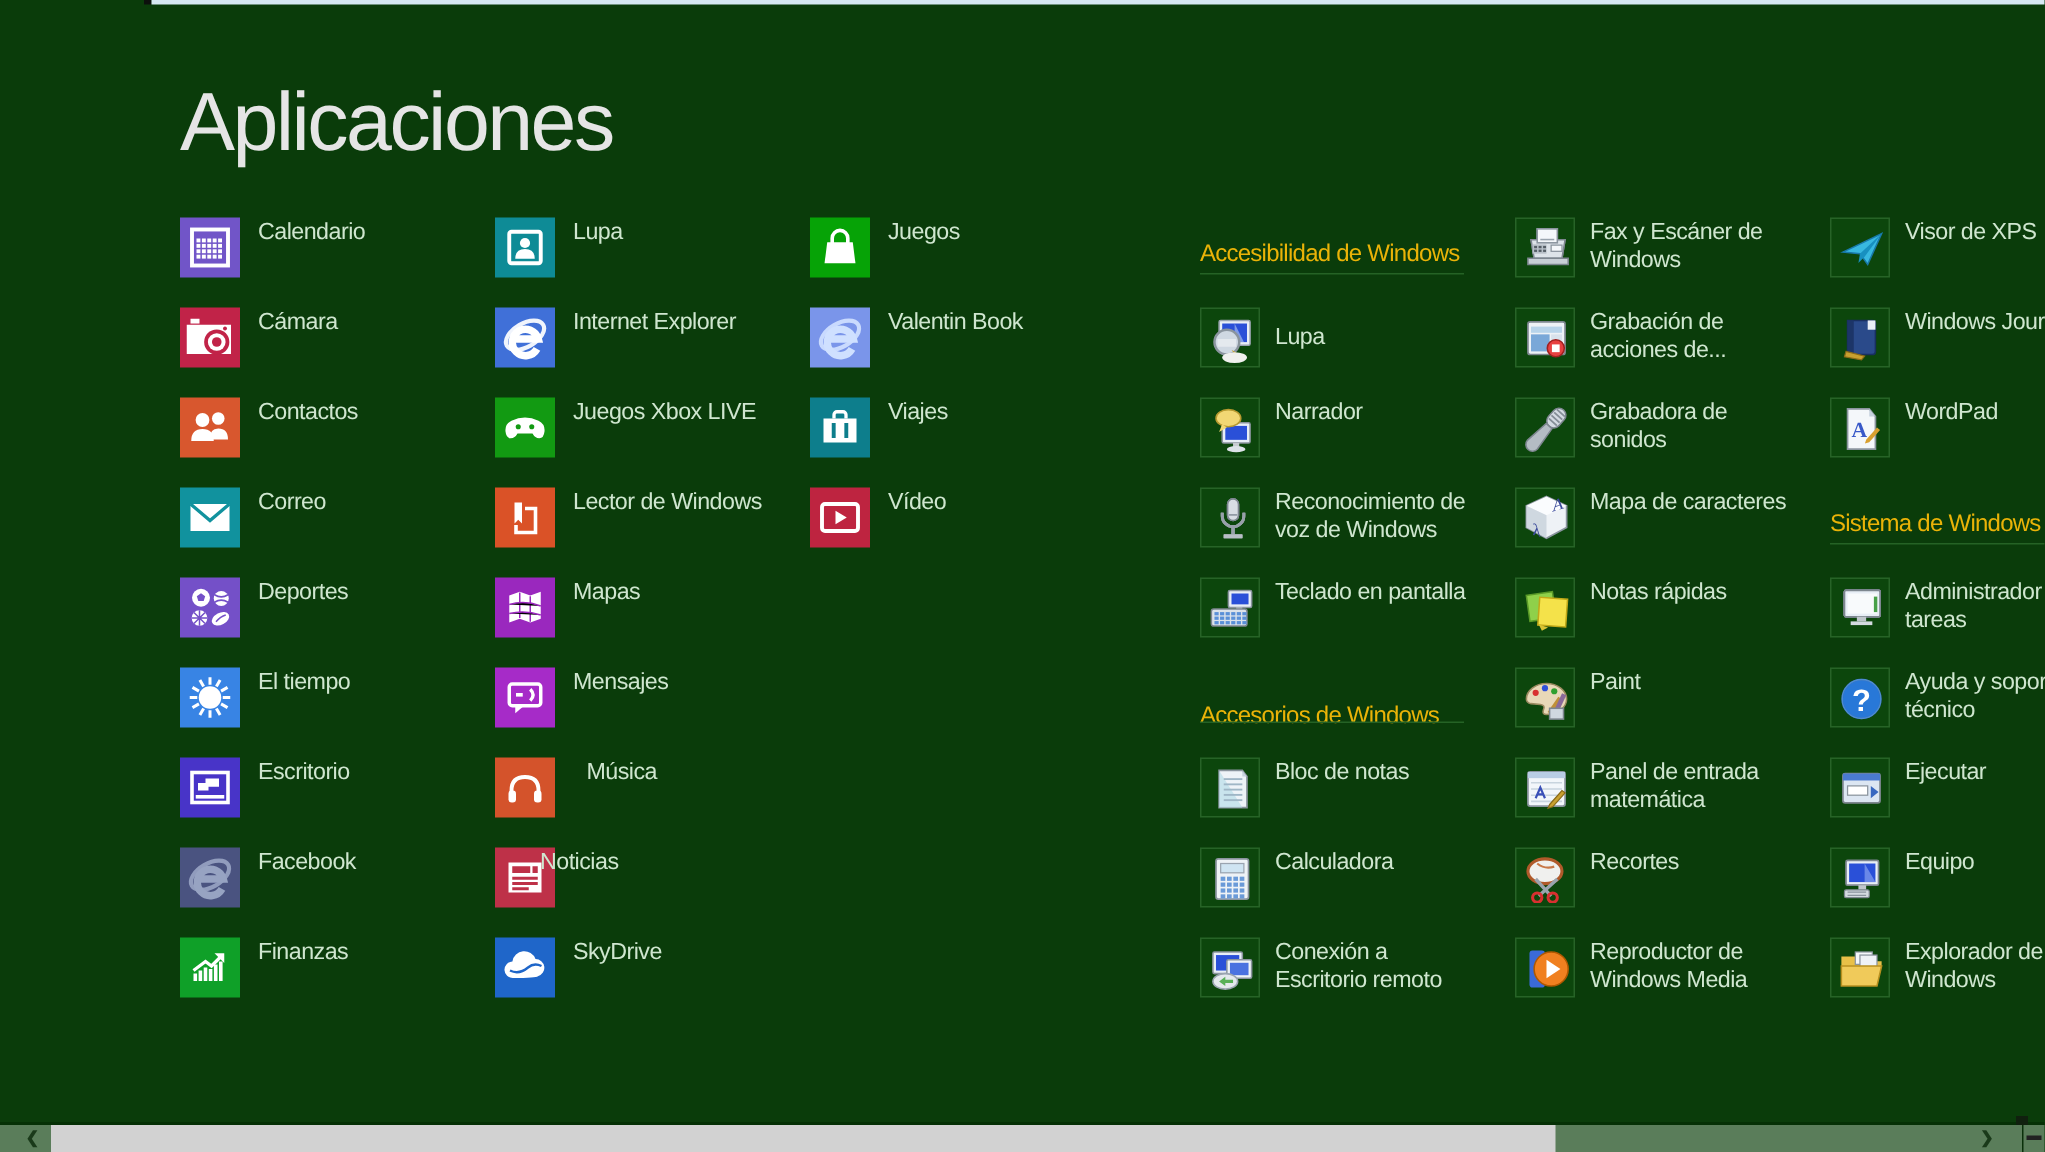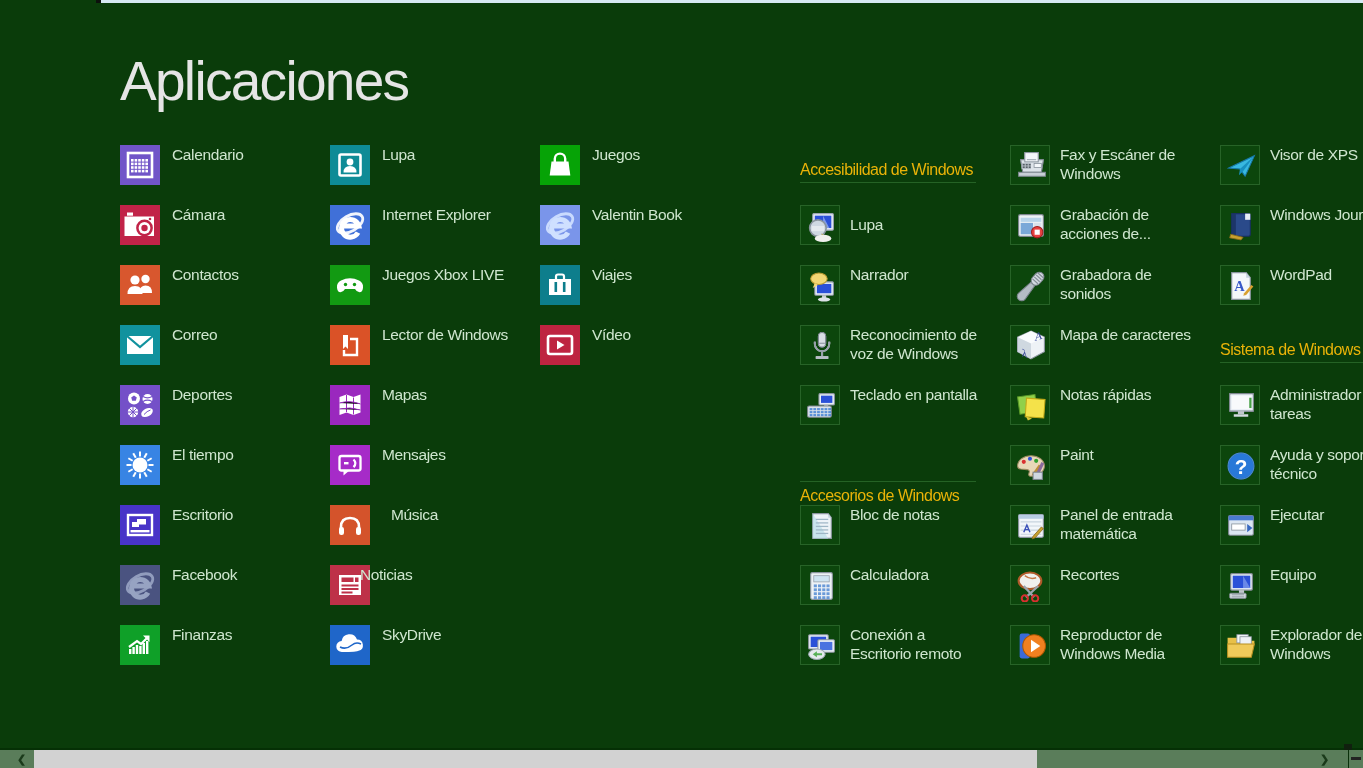--- a/index.html
+++ b/index.html
@@ -495,21 +495,21 @@
     <svg width="32" height="32" viewBox="4.5 4.5 31 31">
       <path d="M7 12 h9 l2 3 h15 v3 h-26 z" fill="#e8c048"></path>
       <rect x="16" y="9" width="11" height="8" fill="#f4f7fa" stroke="#8a949e" stroke-width="0.8"></rect>
       <rect x="19" y="11" width="11" height="8" fill="#eef2f6" stroke="#8a949e" stroke-width="0.8"></rect>
       <path d="M7 18 h26 l-3 13 h-23 z" fill="#f0ca5a" stroke="#b89020" stroke-width="1"></path>
     </svg>
   </div>
 <div class="lbl" style="left:1270px;top:625px">Explorador de<br>Windows</div>
 <div class="hdg" style="left:800px;top:160px">Accesibilidad de Windows</div>
 <div class="abs" style="left:800px;top:182px;width:176px;height:1px;background:#256225"></div>
-<div class="hdg" style="left:800px;top:486px">Accesorios de Windows</div>
+<div class="hdg" style="left:800px;top:468px">Accesorios de Windows</div>
 <div class="abs" style="left:800px;top:481px;width:176px;height:1px;background:#256225"></div>
 <div class="hdg" style="left:1220px;top:340px">Sistema de Windows</div>
 <div class="abs" style="left:1220px;top:362px;width:143px;height:1px;background:#256225"></div>
 
 <div class="abs" style="left:0;top:748px;width:1363px;height:2px;background:#053005"></div>
 <div class="abs" style="left:0;top:750px;width:1363px;height:18px;background:#5A7D5A"></div>
 <div class="abs" style="left:34px;top:750px;width:1003px;height:18px;background:#D2D2D2"></div>
 <div class="abs" style="left:17px;top:754px;width:11px;height:11px;color:#1A3A1A;font-size:11px;font-weight:bold;line-height:11px">❮</div>
 <div class="abs" style="left:1320px;top:754px;width:11px;height:11px;color:#1A3A1A;font-size:11px;font-weight:bold;line-height:11px">❯</div>
 <div class="abs" style="left:1348px;top:750px;width:1px;height:18px;background:#0A300A"></div>

